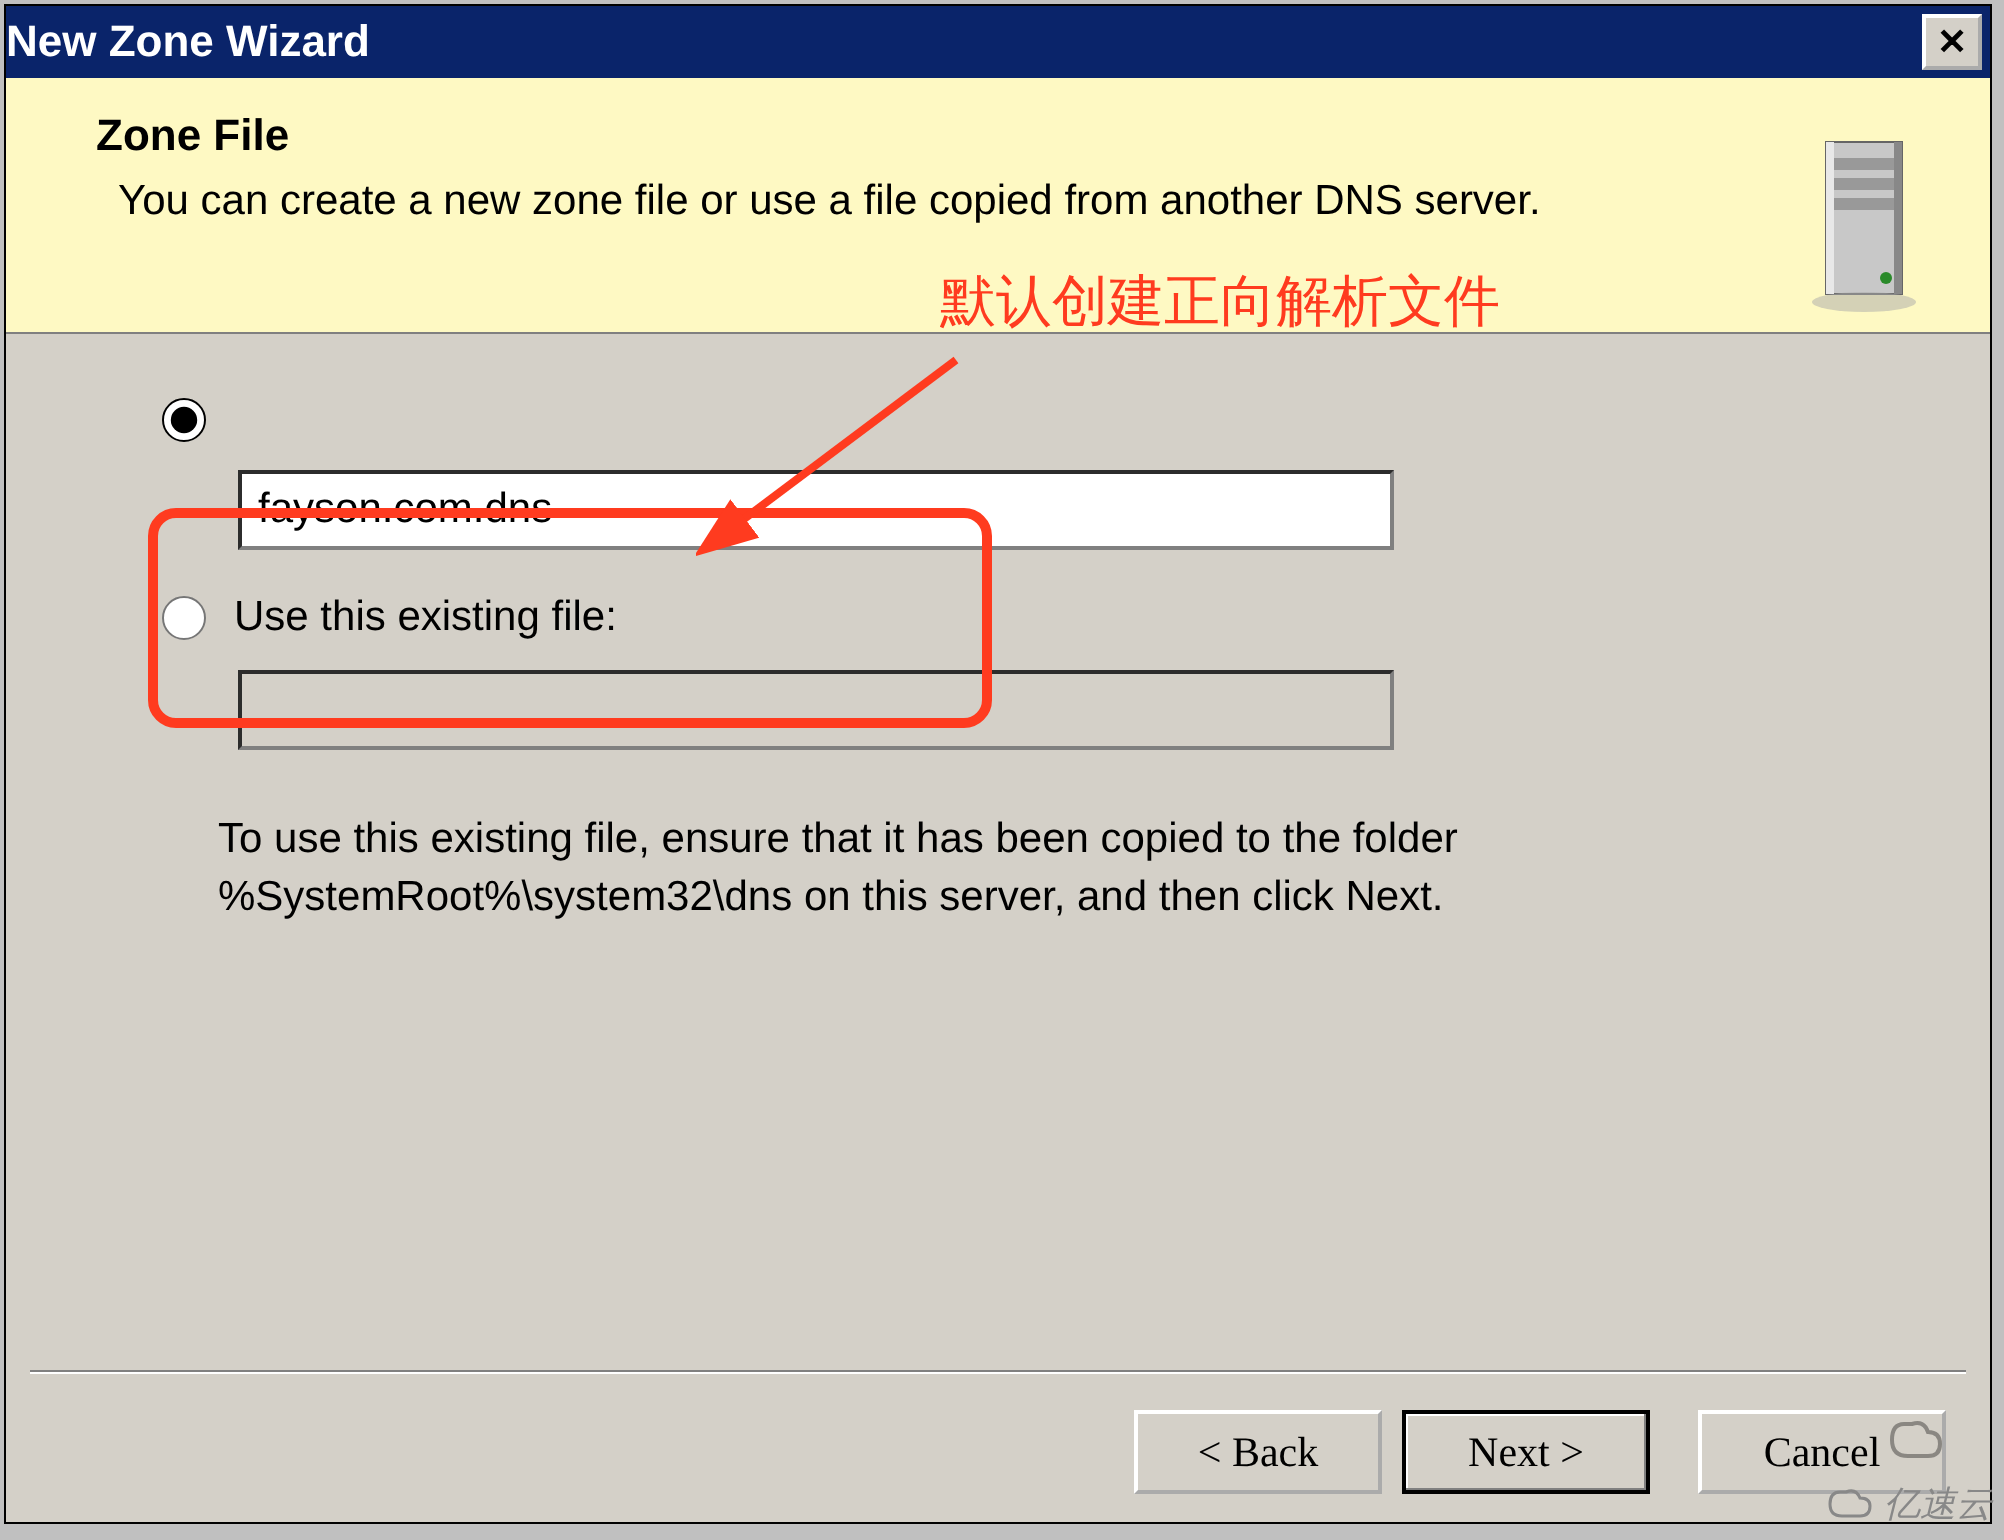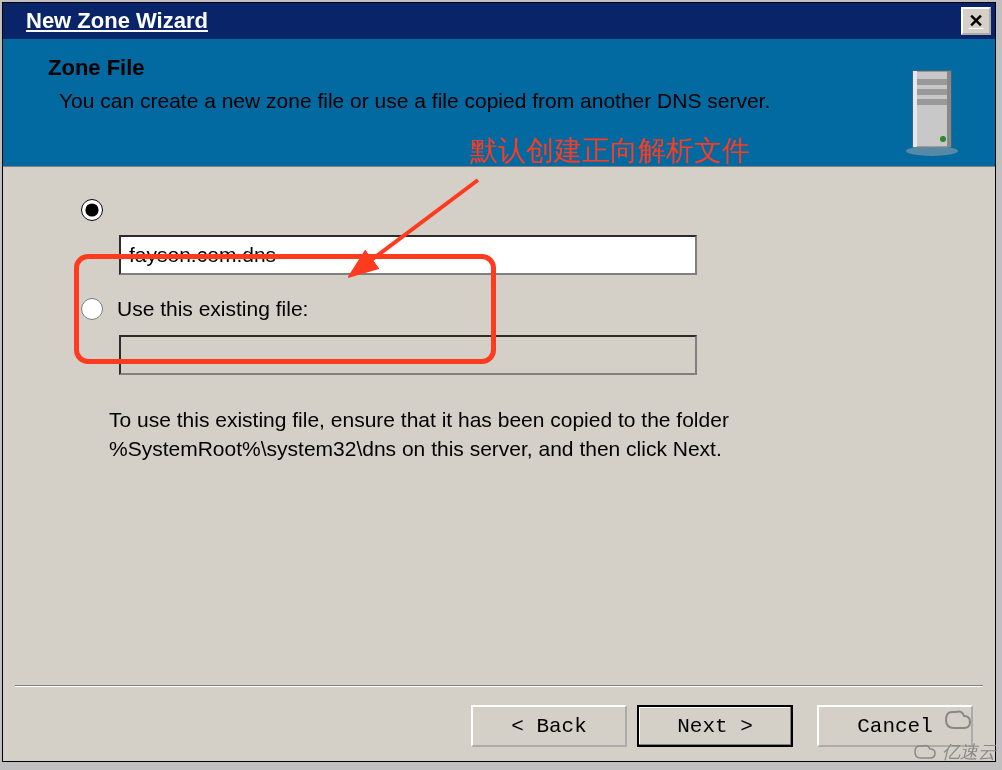--- a/index.html
+++ b/index.html
@@ -11,30 +11,30 @@
     }
     .window {
       position: absolute; top: 2px; left: 2px; width: 994px; height: 760px;
       background: #d4d0c8;
       border: 1px solid #000;
       display: flex; flex-direction: column;
     }
     .titlebar {
       height: 36px; background: #0a246a; color: #fff;
       display: flex; align-items: center; justify-content: space-between;
-      padding-left: 23px; padding-right: 4px;
-      font-weight: bold; font-size: 22px; text-decoration: underline;
+      padding-left: 0; padding-right: 4px;
+      font-weight: bold; font-size: 22px;
     }
     .close-btn {
       width: 30px; height: 28px; background: #d4d0c8;
       border: 2px outset #fff; display: flex; align-items: center; justify-content: center;
       color: #000; font-weight: bold; font-size: 18px; font-family: Arial;
     }
     .header-section {
-      background: #0369a1; height: 128px; position: relative;
+      background: #fef9c3; height: 128px; position: relative;
       border-bottom: 1px solid #808080; padding: 16px 30px 0 45px;
     }
     .header-title { font-weight: bold; font-size: 22px; margin-bottom: 8px; }
     .header-desc { margin-left: 11px; font-size: 21px; }
     .header-icon {
       position: absolute; right: 28px; top: 28px;
     }
     .body-section {
       padding: 32px 78px 0 78px; flex: 1;
     }
@@ -64,22 +64,22 @@
       position: absolute; top: 172px; left: 348px; pointer-events: none;
     }
     .sep-line {
       position: absolute; left: 12px; right: 12px; top: 682px;
       border-top: 1px solid #808080; border-bottom: 1px solid #fff;
     }
     .button-row {
       position: absolute; bottom: 14px; right: 22px; display: flex; gap: 0;
     }
     .btn {
-      width: 156px; height: 42px; background: #d4d0c8;
-      border: 2px outset #fff; font-size: 21px; font-family: Liberation Mono, monospace;
+      width: 124px; height: 42px; background: #d4d0c8;
+      border: 2px outset #fff; font-size: 21px; font-family: Liberation Serif, serif;
       display: flex; align-items: center; justify-content: center;
     }
     .btn.default { border: 2px solid #000; box-shadow: inset -1px -1px #808080, inset 1px 1px #fff; margin-left: 0;}
     .btn + .btn { margin-left: 10px; }
     .btn:disabled { color: #808080; text-shadow: 1px 1px #fff; }
     .watermark1 {
       position: absolute; bottom: 38px; right: 30px;
       color: rgba(0,0,0,0.35); font-size: 24px; font-family: "Microsoft YaHei", sans-serif; pointer-events:none;
       display:flex; align-items:center; gap:8px;
     }

